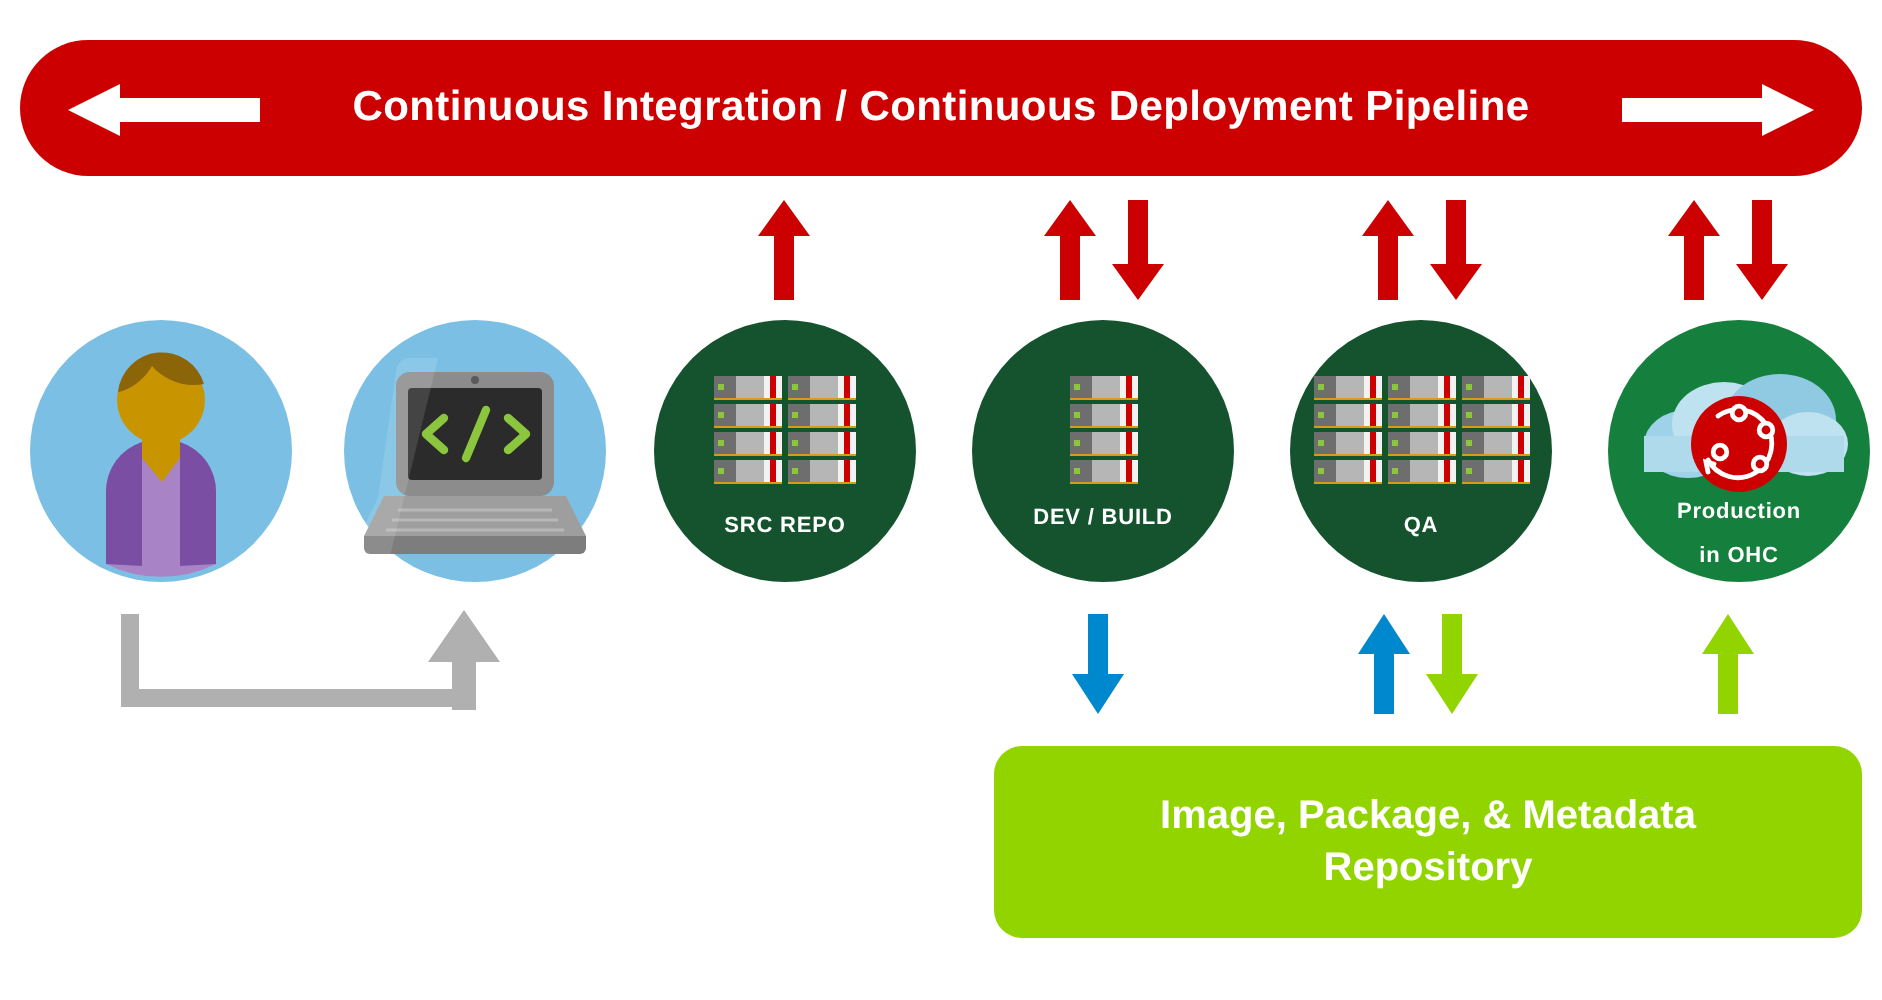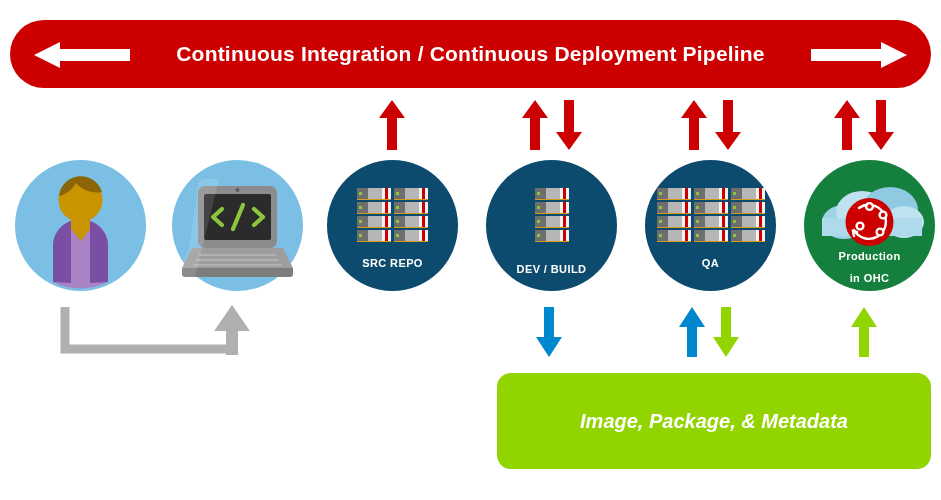--- a/index.html
+++ b/index.html
@@ -20,21 +20,21 @@
     position:absolute;left:0;top:0;width:921px;height:68px;
     display:flex;align-items:center;justify-content:center;
     color:#ffffff;font-size:21px;font-weight:bold;letter-spacing:.2px;
     text-align:center;
   }
   .banner-arrow{position:absolute;top:22px;width:96px;height:26px;}
 
   
   .node{position:absolute;top:160px;width:131px;height:131px;border-radius:50%;}
   .node.blue{background:#7BC0E4;}
-  .node.orange{background:#0c4a6e;}
+  .node.orange{background:#14532d;}
   .node.gray{background:#15803d;}
   .node-label{
     position:absolute;left:0;width:131px;
     text-align:center;color:#ffffff;font-size:11px;font-weight:bold;
     letter-spacing:.4px;line-height:13px;
   }
 
   
   .person{position:absolute;left:0;top:0;width:131px;height:131px;}
 
@@ -61,21 +61,21 @@
   
   .cloud{position:absolute;left:0;top:0;width:131px;height:131px;}
 
   
   .arrow{position:absolute;}
 
   
   .repo{
     position:absolute;left:497px;top:373px;width:434px;height:96px;
     background:#92D400;border-radius:14px;
-    display:flex;align-items:center;justify-content:center;font-style:italic;
+    display:flex;align-items:center;justify-content:center;
   }
   .repo-text{
     color:#ffffff;font-size:20px;font-weight:bold;text-align:center;line-height:26px;
     padding:0 24px;
   }
 
   
   .connector{position:absolute;left:60px;top:305px;width:200px;height:55px;}
 </style>
 </head>
@@ -266,21 +266,21 @@
             <span class="bay"></span>
             <span class="mid"></span>
             <span class="leds">
               <i class="w"></i>
               <i class="r"></i>
               <i class="w"></i>
             </span>
           </div>
       </div>
     </div>
-    <div class="node-label" style="top:103px;">DEV / BUILD</div>
+    <div class="node-label" style="top:93px;">DEV / BUILD</div>
   </div>
 
   <div class="node orange" style="left:645px;">
     <div class="racks">
       <div class="rack">
         <div class="unit">
             <span class="bay"></span>
             <span class="mid"></span>
             <span class="leds">
               <i class="w"></i>
@@ -435,16 +435,17 @@
     <polygon points="13,50 26,30 18,30 18,0 8,0 8,30 0,30" fill="#92D400"></polygon>
   </svg>
 
   <svg class="arrow" style="left:851px;top:307px;" width="26" height="50" viewBox="0 0 26 50">
     <polygon points="13,0 26,20 18,20 18,50 8,50 8,20 0,20" fill="#92D400"></polygon>
   </svg>
 
   <div class="repo">
     <div class="repo-text">
       <span>Image, Package, &amp; Metadata</span><br>
+      <span>Repository</span>
     </div>
   </div>
 
 </div>
 
 </body></html>

